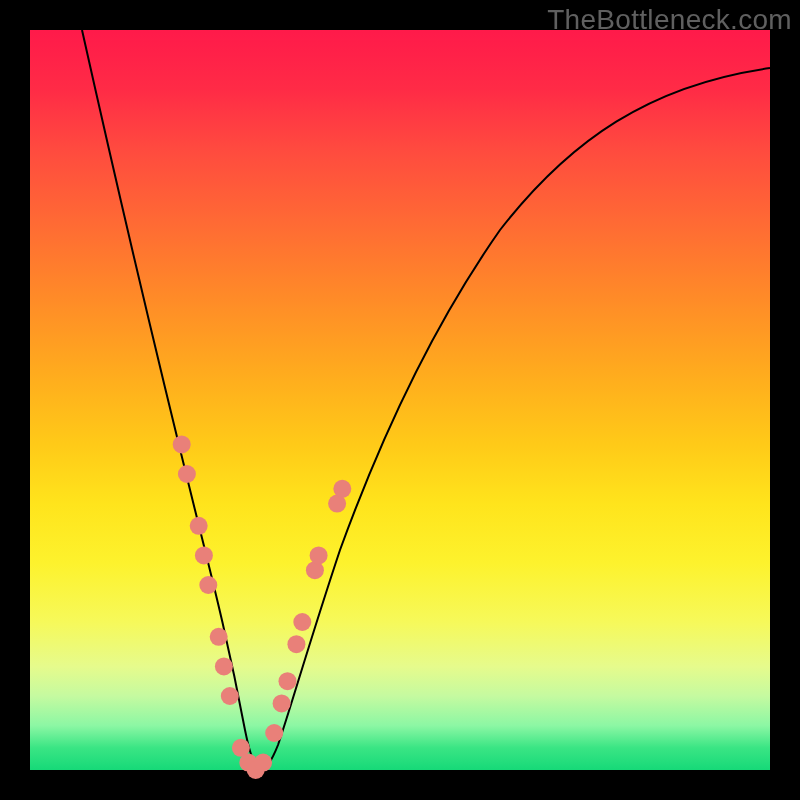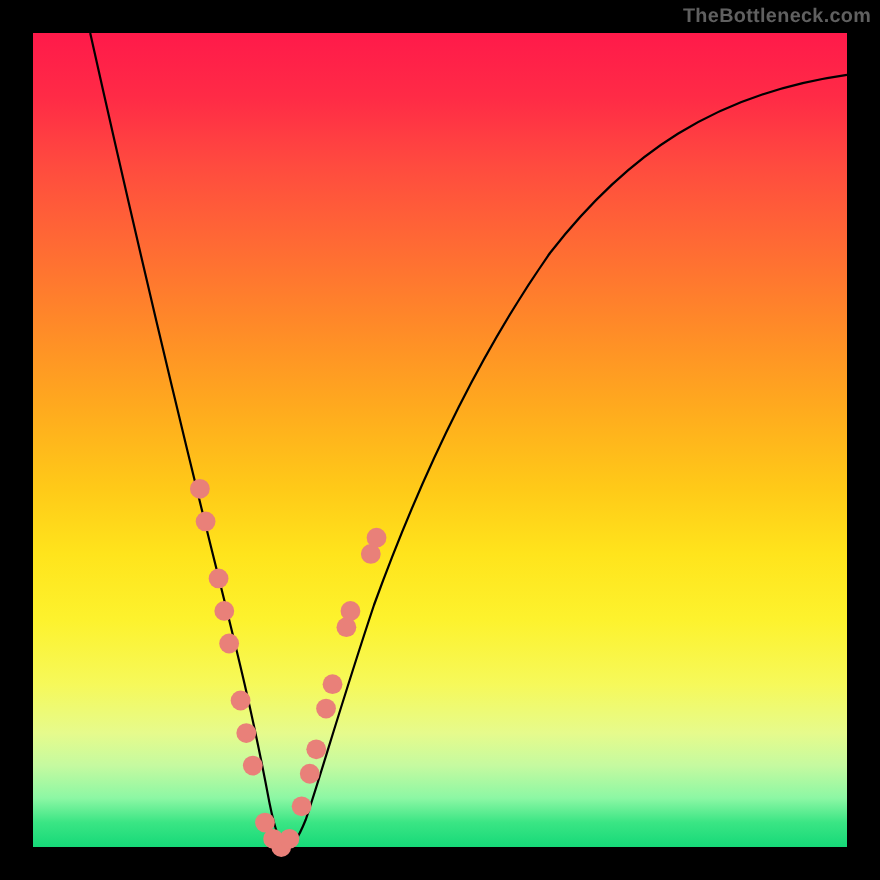--- a/index.html
+++ b/index.html
@@ -19,21 +19,21 @@
     #fdf22d 72%,
     #f6f95a 80%,
     #e6fb8c 86%,
     #c5faa0 90%,
     #8cf7a4 94%,
     #3ae584 97%,
     #16d978 100%);
 }
 .attribution{
   position:absolute;right:8px;top:4px;
-  color:#606060;font-size:18px;font-weight:700;letter-spacing:.3px;
+  color:#606060;font-size:28px;font-weight:400;letter-spacing:.3px;
 }
 svg.curve{position:absolute;left:30px;top:30px;width:740px;height:740px;overflow:visible}
 svg path{fill:none;stroke:#000;stroke-width:2}
 .dot{fill:#e98079}
 </style>
 </head>
 <body>
 
 <div class="stage">
   <div class="plot"></div>

